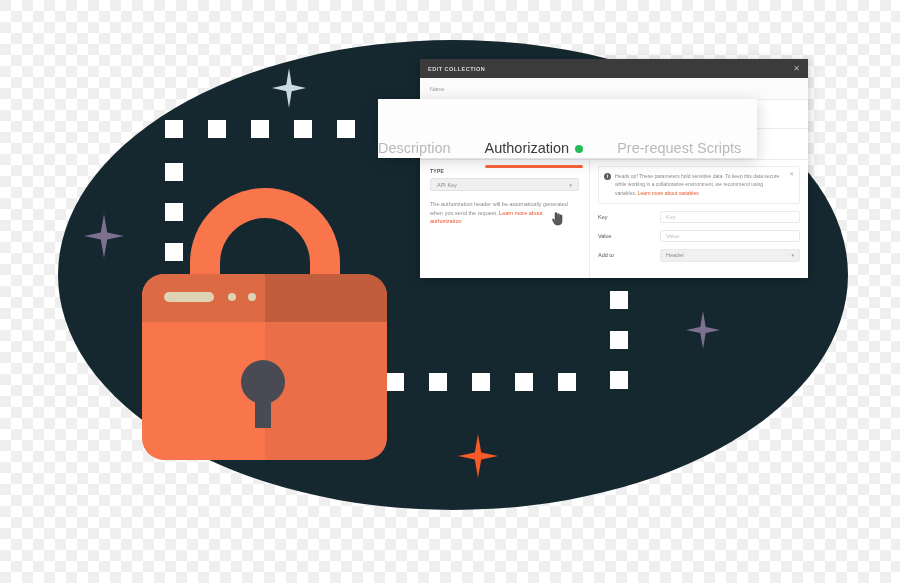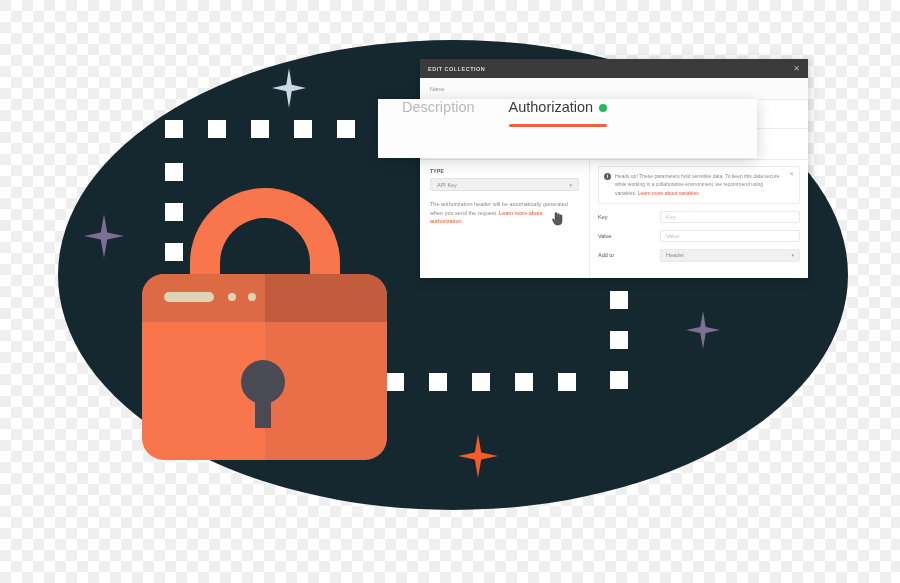--- a/index.html
+++ b/index.html
@@ -152,21 +152,21 @@
     padding:0 5px;box-sizing:border-box;font-size:5.5px;color:#8d8d8d;
   }
 
   
   .tab-overlay{
     position:absolute;left:378px;top:99px;width:379px;height:59px;
     background:#fdfdfd;
     box-shadow:0 3px 14px rgba(0,0,0,.18);
   }
   .tab-overlay .tabs{
-    display:flex;align-items:flex-start;height:100%;padding-left:24px;gap:34px;
+    display:flex;align-items:flex-end;height:100%;gap:34px;
   }
   .tab{
     position:relative;font-size:14.5px;color:#b9b9b9;
     padding-bottom:2px;white-space:nowrap;
   }
   .tab.active{color:#3b3b3b;}
   .tab .greendot{
     display:inline-block;width:8px;height:8px;border-radius:50%;
     background:#22bb55;margin-left:6px;vertical-align:middle;
   }
@@ -281,16 +281,19 @@
   </div>
 
   <div class="tab-overlay">
     <div class="tabs">
       <div class="tab">
         <span>Description</span>
       </div>
       <div class="tab active">
         <span>Authorization</span><span class="greendot"></span>
       </div>
+      <div class="tab">
+        <span>Pre-request Scripts</span>
+      </div>
     </div>
   </div>
 
 </div>
 
 </body></html>

